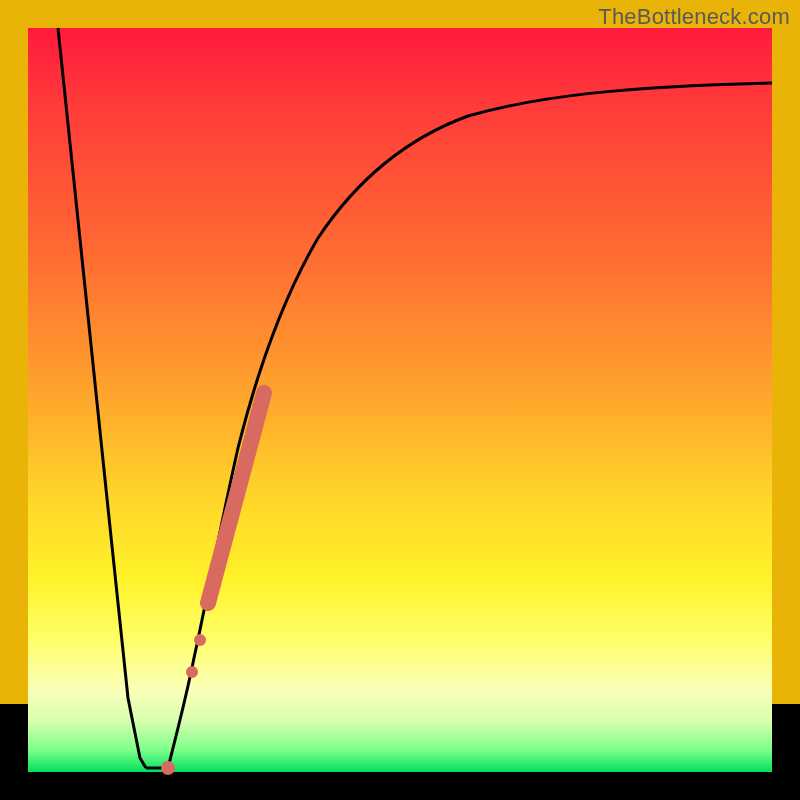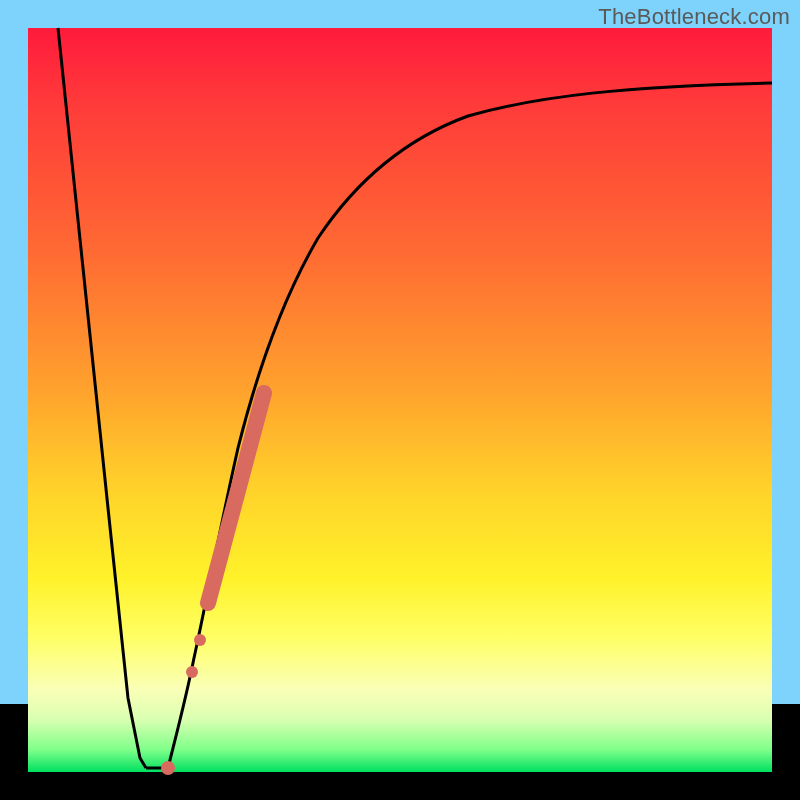--- a/index.html
+++ b/index.html
@@ -9,21 +9,21 @@
     height: 800px;
     background: #000;
     overflow: hidden;
   }
   .frame {
     position: absolute;
     left: 0;
     top: 0;
     width: 800px;
     height: 704px;
-    background: #7dd3fc;
+    background: #eab308;
   }
   .plot {
     position: absolute;
     left: 28px;
     top: 28px;
     width: 744px;
     height: 744px;
     
     background: linear-gradient(
       to bottom,

